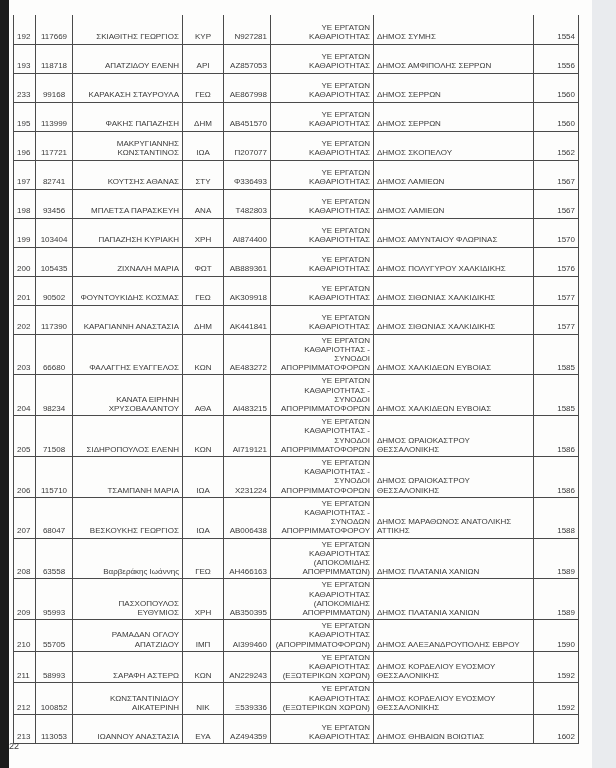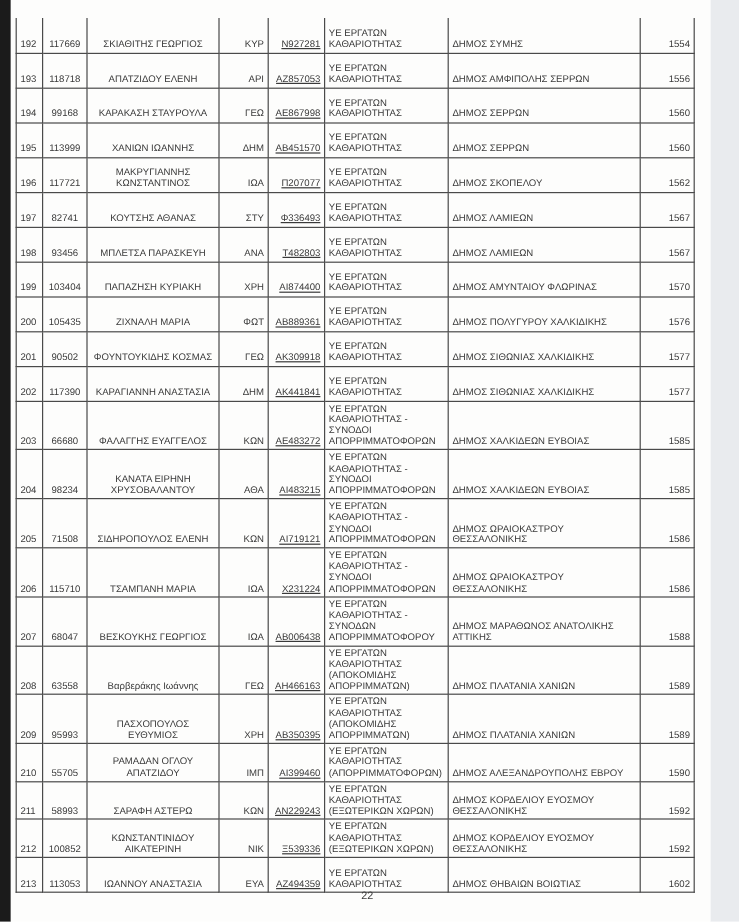--- a/index.html
+++ b/index.html
@@ -27,29 +27,29 @@
     border:1px solid #4a4a4a;
     vertical-align:bottom;
     padding:1px 3px 2px 3px;
     overflow:hidden;
     word-wrap:break-word;
   }
   table.roster tr { height:29px; }
   table.roster tr.first-row td { border-top:none; }
   td.c-num   { text-align:left; }
   td.c-id    { text-align:center; }
-  td.c-name  { text-align:center; }
-  td.c-init  { text-align:right; }
-  td.c-code  { text-align:right;text-decoration:underline; }
-  td.c-cat   { text-align:left; white-space:pre-line; }
+  td.c-name  { text-align:right; }
+  td.c-init  { text-align:center; }
+  td.c-code  { text-align:right; }
+  td.c-cat   { text-align:right; white-space:pre-line; }
   td.c-muni  { text-align:left;margin-left:16px; }
   td.c-rank  { text-align:right; }
   .page-number {
     position:absolute; left:0px; top:741px; width:530px;
-    text-align:center; font-size:9px; color:#3a3a3a;margin-left:32px;
+    font-size:9px; color:#3a3a3a;
   }
 </style>
 </head>
 <body>
 
 <div class="scan-edge-left"></div>
 <div class="scan-edge-right"></div>
 
 <div class="page">
   <table class="roster">
@@ -80,34 +80,34 @@
     <td class="c-id">118718</td>
     <td class="c-name">ΑΠΑΤΖΙΔΟΥ ΕΛΕΝΗ</td>
     <td class="c-init">ΑΡΙ</td>
     <td class="c-code">ΑΖ857053</td>
     <td class="c-cat">ΥΕ ΕΡΓΑΤΩΝ
 ΚΑΘΑΡΙΟΤΗΤΑΣ</td>
     <td class="c-muni">ΔΗΜΟΣ ΑΜΦΙΠΟΛΗΣ ΣΕΡΡΩΝ</td>
     <td class="c-rank">1556</td>
   </tr>
         <tr>
-    <td class="c-num">194</td>
+    <td class="c-num">233</td>
     <td class="c-id">99168</td>
     <td class="c-name">ΚΑΡΑΚΑΣΗ ΣΤΑΥΡΟΥΛΑ</td>
     <td class="c-init">ΓΕΩ</td>
     <td class="c-code">ΑΕ867998</td>
     <td class="c-cat">ΥΕ ΕΡΓΑΤΩΝ
 ΚΑΘΑΡΙΟΤΗΤΑΣ</td>
     <td class="c-muni">ΔΗΜΟΣ ΣΕΡΡΩΝ</td>
     <td class="c-rank">1560</td>
   </tr>
         <tr>
     <td class="c-num">195</td>
     <td class="c-id">113999</td>
-    <td class="c-name">ΧΑΝΙΩΝ ΙΩΑΝΝΗΣ</td>
+    <td class="c-name">ΦΑΚΗΣ ΠΑΠΑΖΗΣΗ</td>
     <td class="c-init">ΔΗΜ</td>
     <td class="c-code">ΑΒ451570</td>
     <td class="c-cat">ΥΕ ΕΡΓΑΤΩΝ
 ΚΑΘΑΡΙΟΤΗΤΑΣ</td>
     <td class="c-muni">ΔΗΜΟΣ ΣΕΡΡΩΝ</td>
     <td class="c-rank">1560</td>
   </tr>
         <tr>
     <td class="c-num">196</td>
     <td class="c-id">117721</td>

